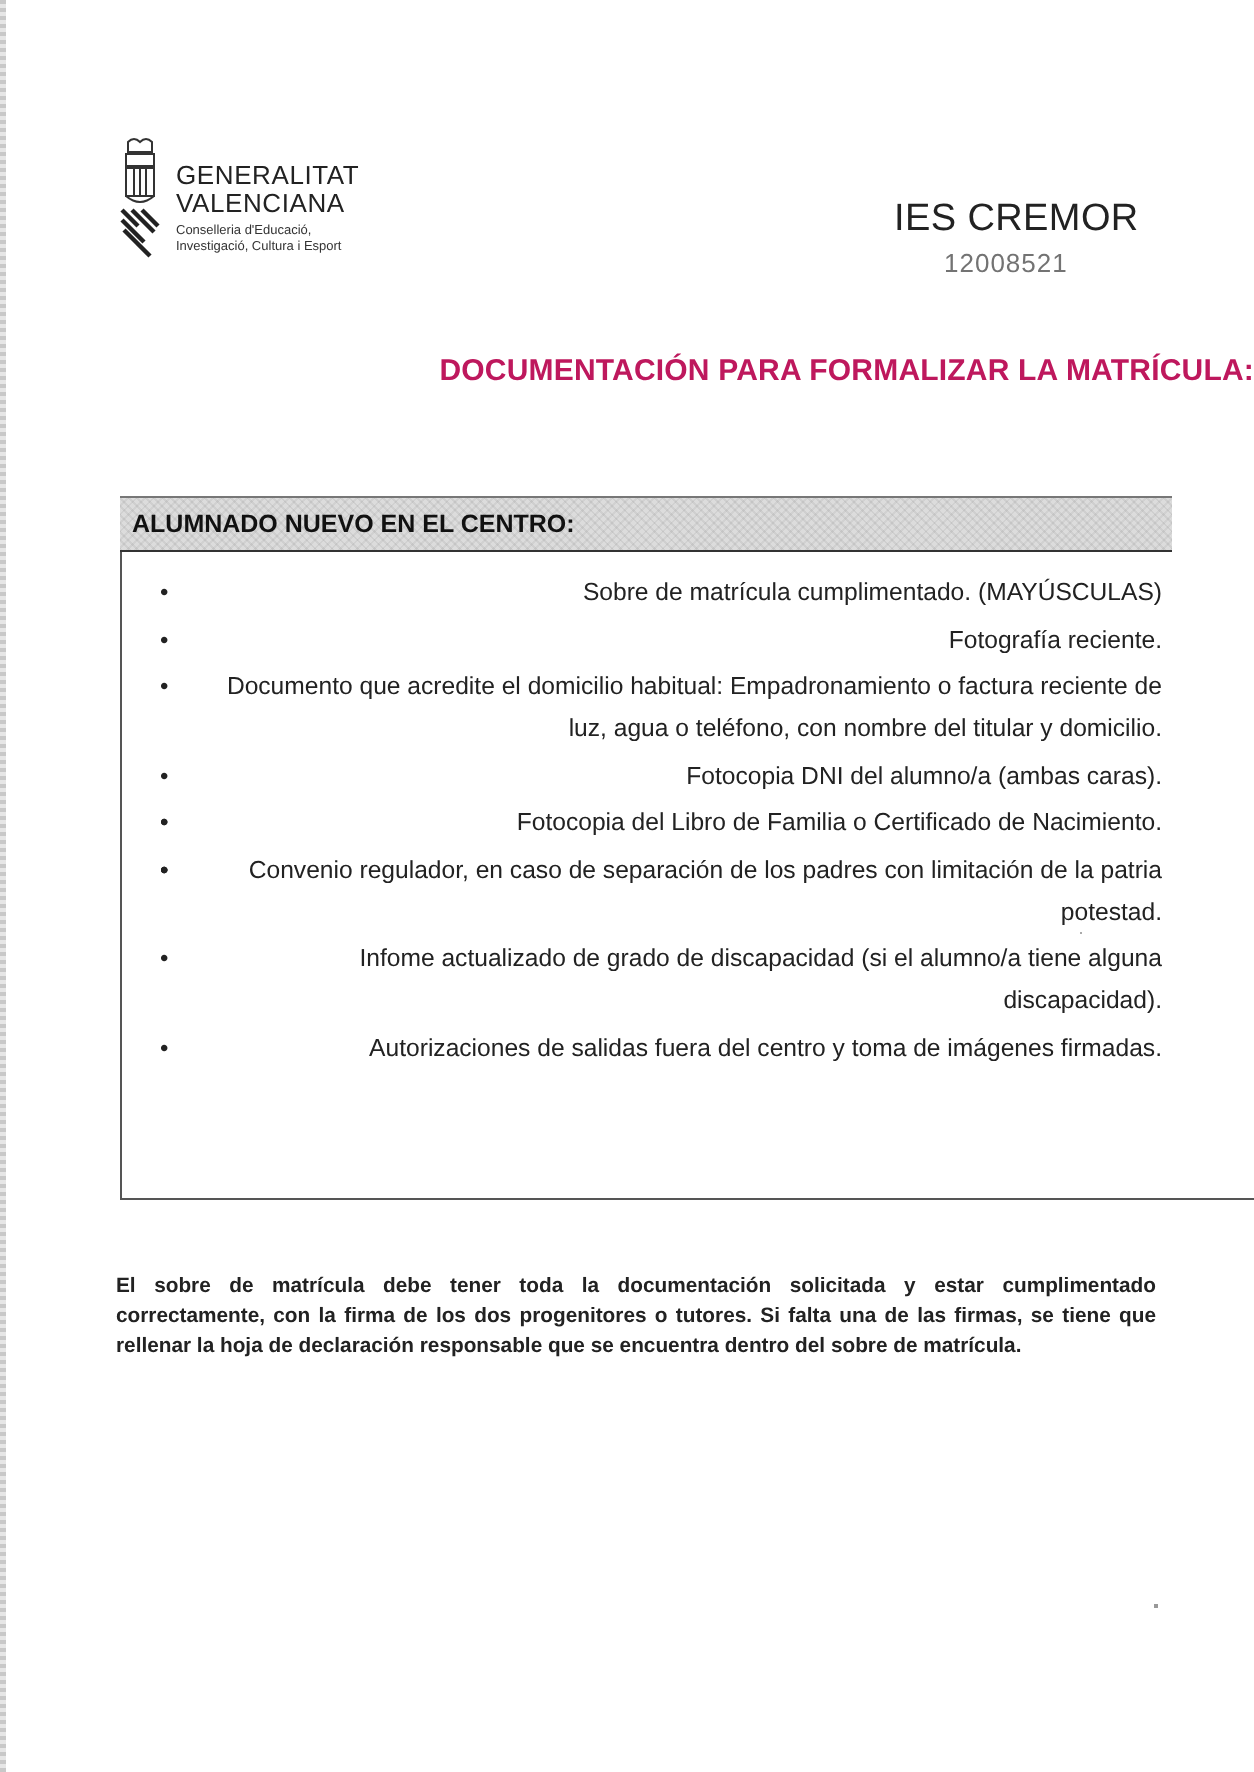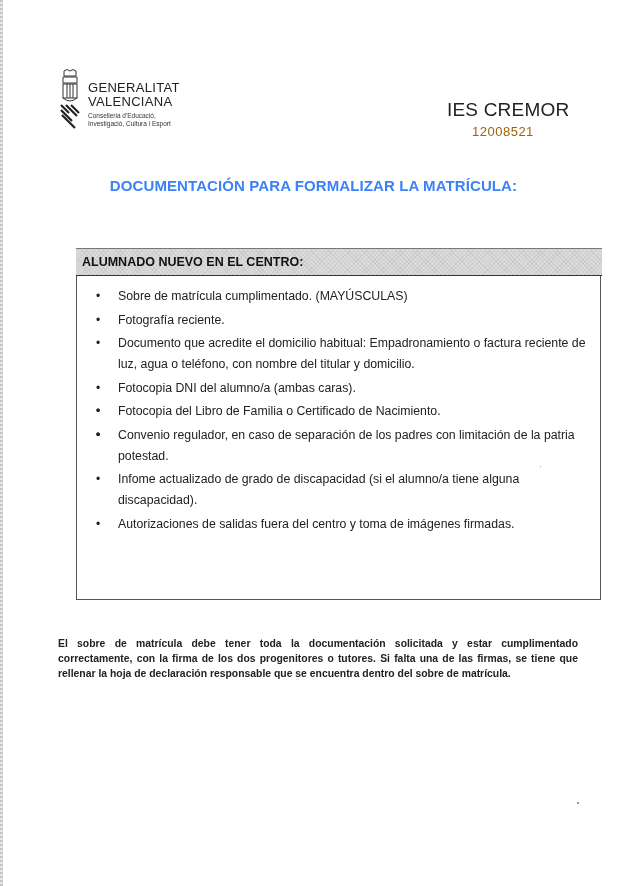--- a/index.html
+++ b/index.html
@@ -17,29 +17,29 @@
     position: absolute; left: 30px; top: 14px; font-size: 13px; line-height: 14px;
     letter-spacing: 0.3px; color: #222;
   }
   .logo-sub {
     position: absolute; left: 30px; top: 45px; font-size: 6.5px; line-height: 8px; color: #333;
   }
   .school-name {
     position: absolute; left: 447px; top: 99px; font-size: 19px; color: #222; letter-spacing: 0.2px;
   }
   .school-code {
-    position: absolute; left: 472px; top: 124px; font-size: 13px; color: #a16207; letter-spacing: 0.5px;
+    position: absolute; left: 472px; top: 124px; font-size: 13px; color: #737373; letter-spacing: 0.5px;
   }
   .doc-title {
-    position: absolute; left: 0; width: 627px; top: 177px; text-align: center;
-    font-weight: bold; font-size: 15px; color: #3b82f6; letter-spacing: 0.1px;
+    position: absolute; left: 0; width: 627px; top: 177px; text-align: right;
+    font-weight: bold; font-size: 15px; color: #be185d; letter-spacing: 0.1px;
   }
   .box {
-    position: absolute; left: 76px; top: 248px; width: 525px; height: 352px;
-    border: 1px solid #555; border-top: none; box-sizing: border-box;
+    position: absolute; left: 60px; top: 248px; width: 568px; height: 352px;
+    border: 1px solid #555; border-top: none; box-sizing: border-box; text-align: right;
   }
   .box-header {
     position: absolute; left: -1px; top: 0; width: 526px; height: 28px;
     background:
       repeating-linear-gradient(45deg, rgba(0,0,0,0.06) 0 1px, transparent 1px 3px),
       repeating-linear-gradient(-45deg, rgba(0,0,0,0.05) 0 1px, transparent 1px 3px),
       #dcdcdc;
     border-top: 1px solid #777; border-bottom: 1px solid #333; box-sizing: border-box;
   }
   .box-header span {

